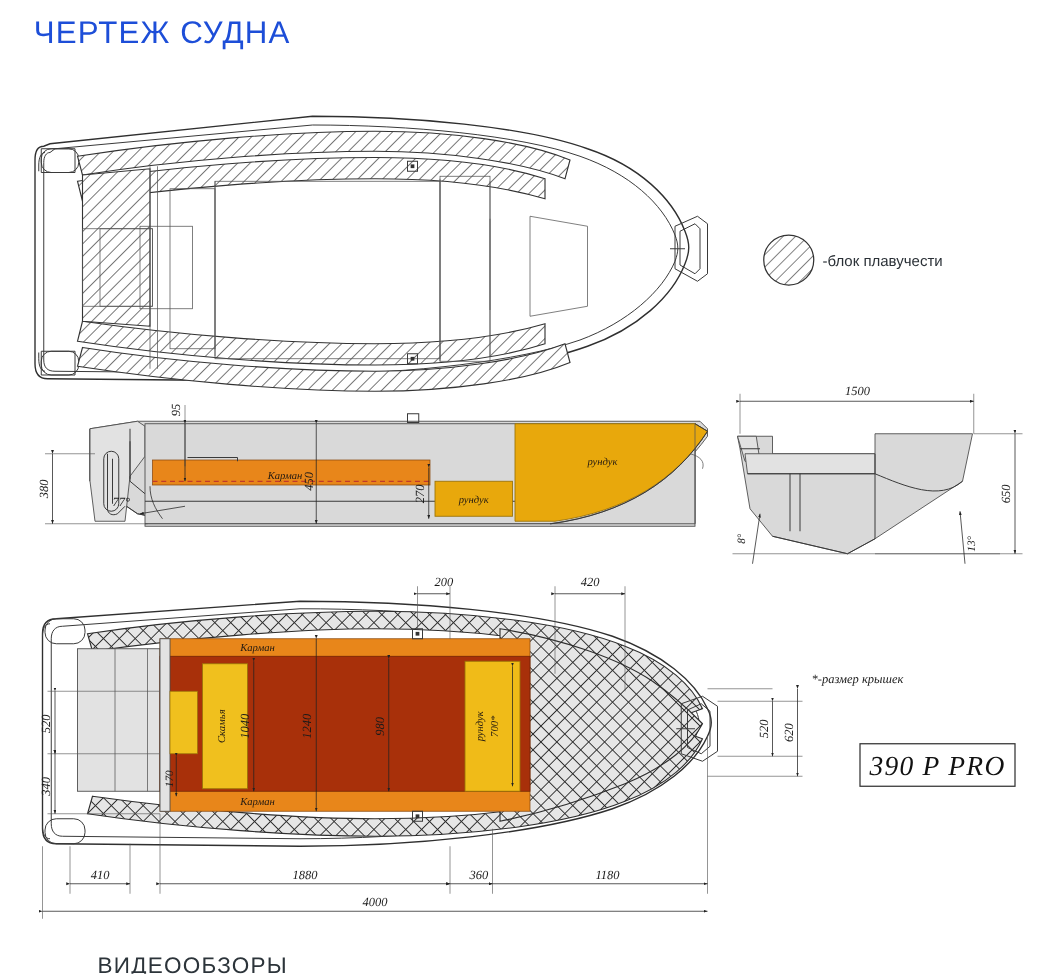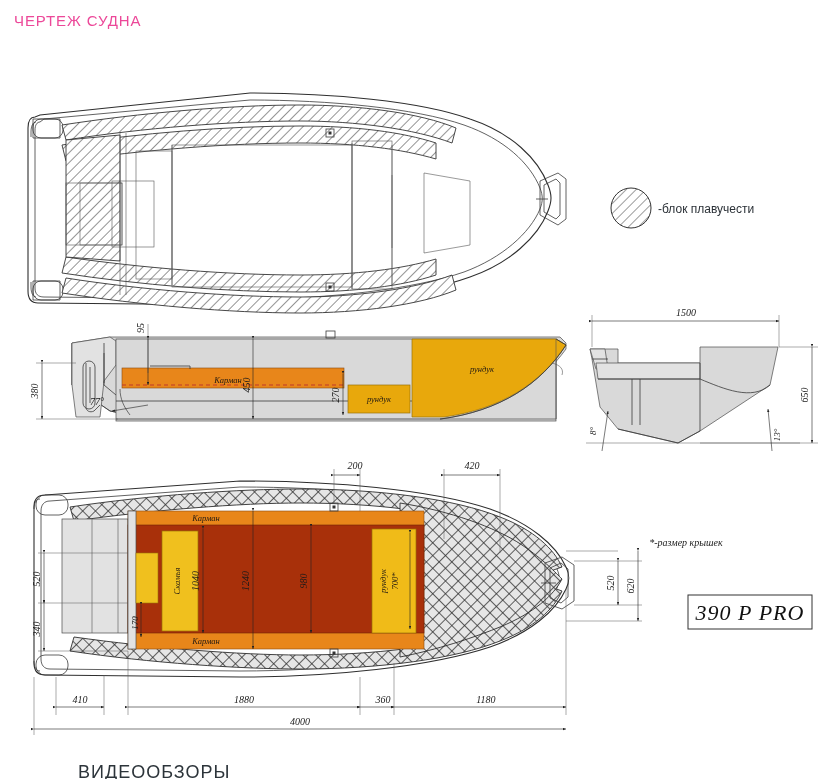--- a/index.html
+++ b/index.html
@@ -2,22 +2,22 @@
 <html><head>
 <meta charset="utf-8">
 <style>
   html,body{margin:0;padding:0;background:#fff;}
   body{
     width:840px;height:779px;position:relative;overflow:hidden;
     font-family:"Liberation Sans", sans-serif;color:#2b3137;
   }
   .page{position:absolute;inset:0;}
   .page-title{
-    position:absolute;left:14px;top:12px;
-    font-size:15px;letter-spacing:.9px;color:#ec4899;font-weight:400;
+    position:absolute;left:27px;top:12px;
+    font-size:25px;letter-spacing:.9px;color:#1d4ed8;font-weight:400;
   }
   svg{display:block;}
   .svg-wrap{position:absolute;left:0;top:0;width:840px;height:776px;margin-top:33px;}
   .dim-txt{font-family:"Liberation Serif", serif;font-style:italic;font-size:10px;fill:#1a1a1a;}
   .dim-txt.sm{font-size:9px;}
   .lbl-txt{font-family:"Liberation Serif", serif;font-style:italic;font-size:8.5px;fill:#231a12;}
   .legend-txt{font-family:"Liberation Sans", sans-serif;font-size:12px;fill:#2b3137;}
   .note-txt{font-family:"Liberation Serif", serif;font-style:italic;font-size:10px;fill:#1a1a1a;}
   .badge-txt{font-family:"Liberation Serif", serif;font-style:italic;font-size:22px;fill:#111;letter-spacing:1px;}
   .foot-txt{

